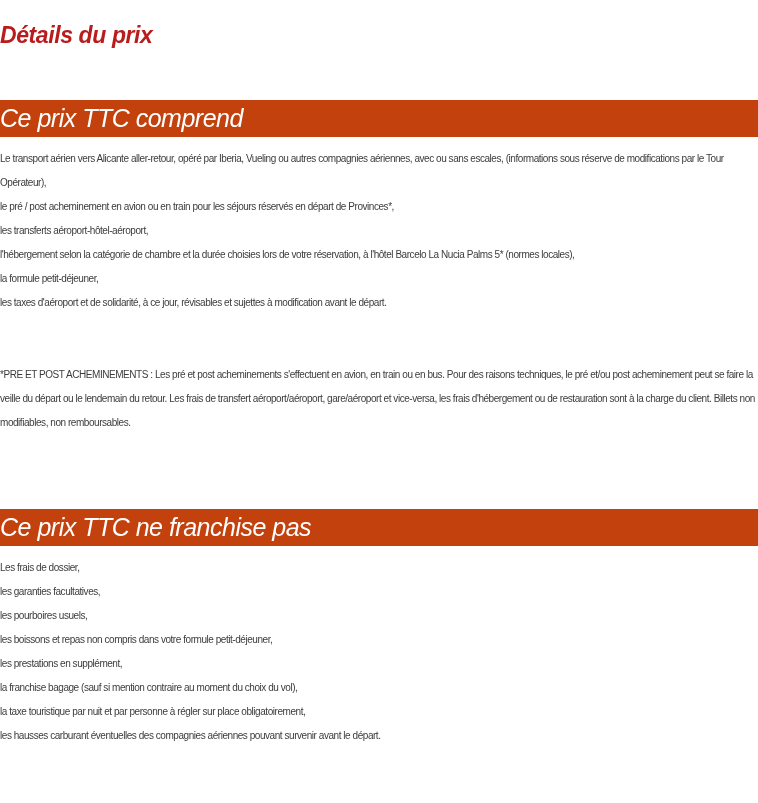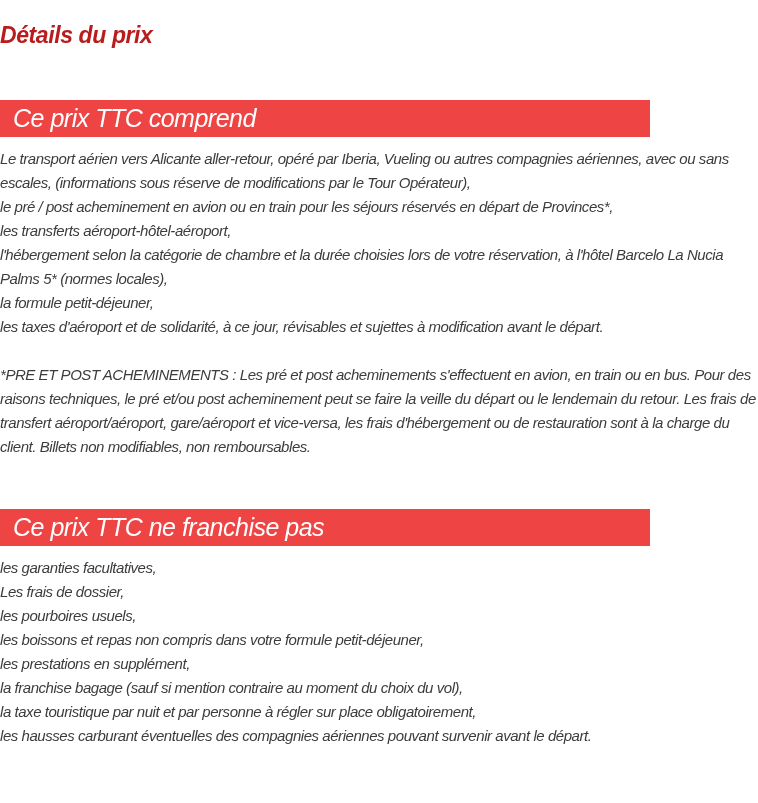--- a/index.html
+++ b/index.html
@@ -22,45 +22,44 @@
       font-size: 23px;
       font-weight: bold;
       font-style: italic;
       color: #b91c1c;
       letter-spacing: -0.4px;
       line-height: 34px;
     }
     .section-banner {
       position: absolute;
       left: 0;
-      width: 650px;
+      width: 758px;
       height: 37px;
-      background: #ef4444;
+      background: #c2410c;
       box-sizing: border-box;
-      padding-left: 13px;
+      padding-left: 0;
     }
     .section-banner h2 {
       margin: 0;
       font-size: 25px;
       font-weight: normal;
       font-style: italic;
       color: #ffffff;
       line-height: 37px;
       letter-spacing: -0.5px;
     }
     .banner-1 { top: 100px; }
     .banner-2 { top: 509px; }
     .text-block {
       position: absolute;
       left: 0;
       width: 758px;
       margin: 0;
       padding: 0;
-      font-size: 15px;
-      font-style: italic;
+      font-size: 10px;
       color: #3c3c3c;
       line-height: 24px;
       letter-spacing: -0.45px;
     }
     .text-block p {
       margin: 0;
       padding: 0;
     }
     .block-1 { top: 147px; }
     .block-note { top: 363px; }
@@ -86,21 +85,21 @@
 
 <div class="text-block block-note">
   <p>*PRE ET POST ACHEMINEMENTS : Les pré et post acheminements s'effectuent en avion, en train ou en bus. Pour des raisons techniques, le pré et/ou post acheminement peut se faire la veille du départ ou le lendemain du retour. Les frais de transfert aéroport/aéroport, gare/aéroport et vice-versa, les frais d'hébergement ou de restauration sont à la charge du client. Billets non modifiables, non remboursables.</p>
 </div>
 
 <div class="section-banner banner-2">
   <h2>Ce prix TTC ne franchise pas</h2>
 </div>
 
 <div class="text-block block-2">
+  <p>Les frais de dossier,</p>
   <p>les garanties facultatives,</p>
-  <p>Les frais de dossier,</p>
   <p>les pourboires usuels,</p>
   <p>les boissons et repas non compris dans votre formule petit-déjeuner,</p>
   <p>les prestations en supplément,</p>
   <p>la franchise bagage (sauf si mention contraire au moment du choix du vol),</p>
   <p>la taxe touristique par nuit et par personne à régler sur place obligatoirement,</p>
   <p>les hausses carburant éventuelles des compagnies aériennes pouvant survenir avant le départ.</p>
 </div>
 
 </body></html>

